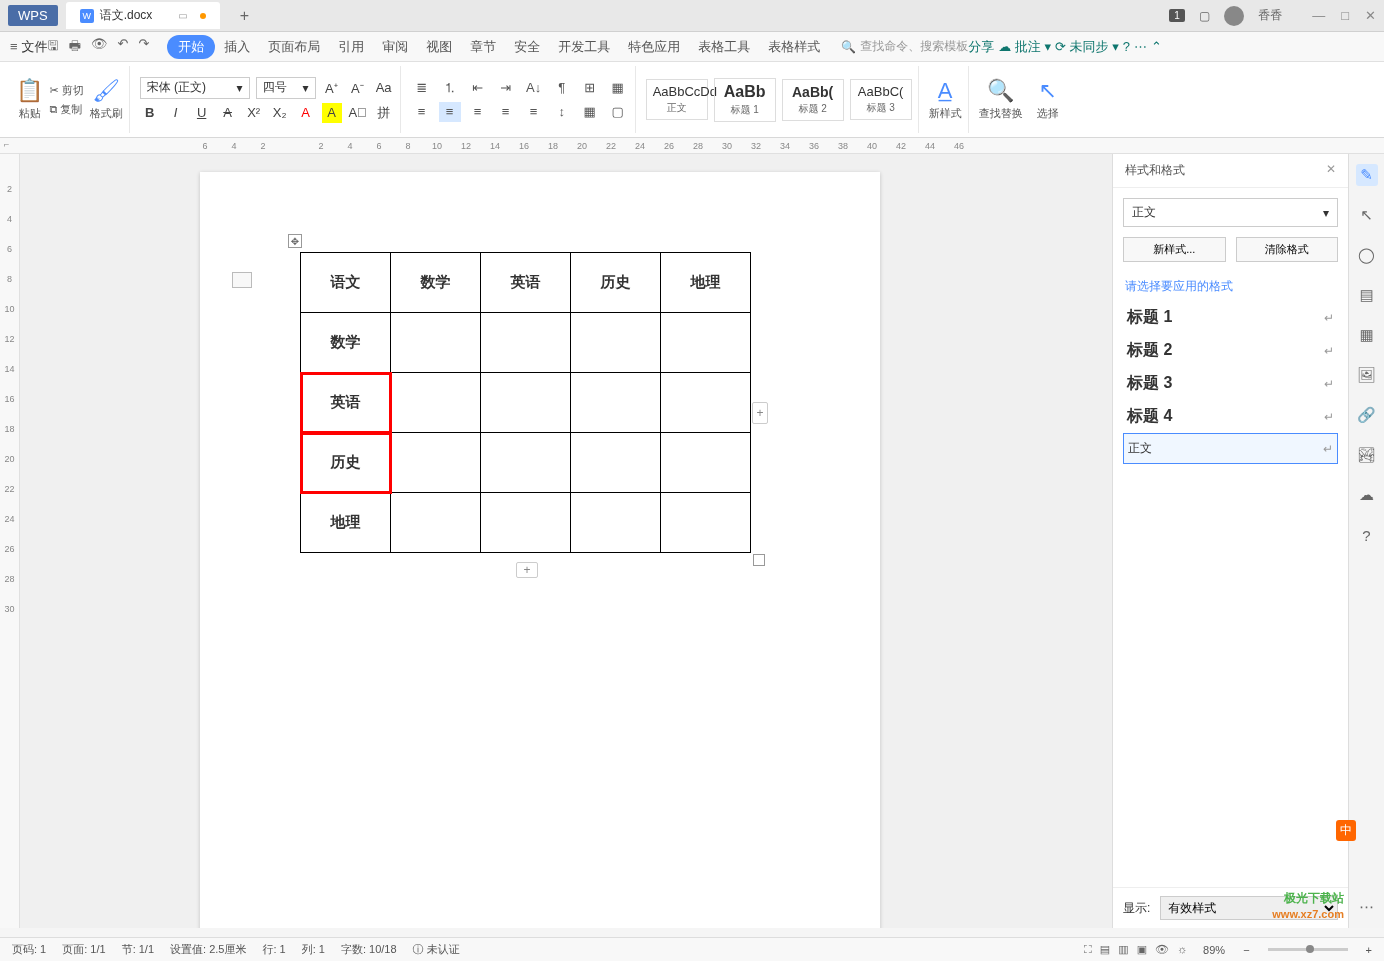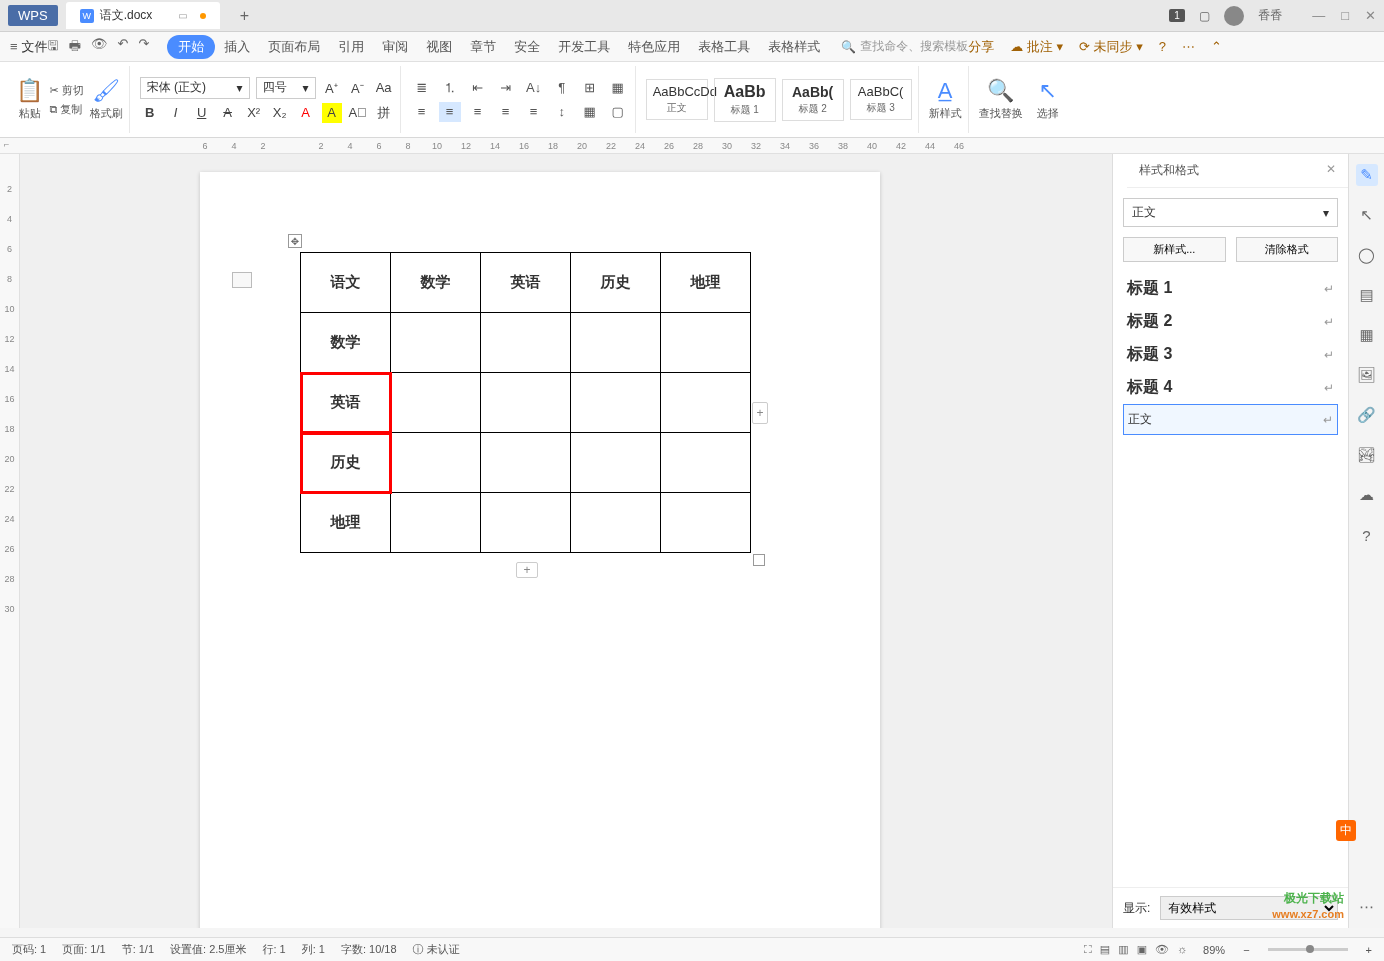--- a/index.html
+++ b/index.html
@@ -21,21 +21,21 @@
 .titlebar .win-controls { display: flex; gap: 16px; margin-left: 16px; color: #888; font-size: 13px; }
 
 
 .menubar { height: 30px; background: #f8f8f8; display: flex; align-items: center; padding: 0 10px; border-bottom: 1px solid #e0e0e0; font-size: 13px; }
 .menubar .menu-icon { margin-right: 4px; color: #666; }
 .menubar .file-btn { color: #333; }
 .menubar .quick-icons { display: flex; gap: 10px; margin-right: 18px; color: #666; }
 .menubar .menu-item { padding: 4px 9px; color: #555; cursor: pointer; border-radius: 3px; }
 .menubar .menu-item.active { background: #4a8cff; color: #fff; border-radius: 12px; padding: 3px 11px; }
 .menubar .search-area { margin-left: 12px; color: #999; font-size: 12px; display:flex; align-items:center; gap:4px; }
-.menubar .right-menu { display: flex; gap: 16px; align-items: center; color: #a16207; }
+.menubar .right-menu { display: flex; gap: 4px; align-items: center; color: #0f766e; }
 
 
 .ribbon { height: 76px; background: #fff; display: flex; align-items: center; padding: 4px 10px; border-bottom: 1px solid #d8d8d8; gap: 4px; }
 .ribbon-group { display: flex; flex-direction: column; align-items: center; padding: 0 6px; border-right: 1px solid #e8e8e8; height: 100%; justify-content: center; }
 .ribbon-group.norule { border-right: none; }
 .rb-big { display: flex; flex-direction: column; align-items: center; font-size: 11px; color: #555; gap: 2px; cursor:pointer; }
 .rb-big .icn { font-size: 22px; color: #4a8cff; }
 .rb-row { display: flex; gap: 6px; align-items: center; }
 .rb-col { display: flex; flex-direction: column; gap: 4px; }
 .rb-btn { font-size: 11px; color: #555; display: flex; align-items: center; gap: 3px; cursor:pointer; }
@@ -65,21 +65,21 @@
 .doc-table td { border: 1px solid #000; width: 90px; height: 60px; text-align: center; font-size: 15px; font-weight: bold; vertical-align:middle; }
 .doc-table td.hl { outline: 3px solid #f00; outline-offset: -2px; }
 .tbl-handle-tl { position:absolute; left: 88px; top: 62px; width:14px; height:14px; border:1px solid #999; background:#fff; display:flex; align-items:center; justify-content:center; font-size:10px; color:#666; }
 .tbl-handle-br { position:absolute; left: 553px; top: 382px; width:12px; height:12px; border:1px solid #999; background:#fff; }
 .tbl-add-col { position:absolute; left: 552px; top: 230px; width:16px; height:22px; border:1px solid #ccc; background:#fff; display:flex; align-items:center; justify-content:center; font-size:12px; color:#888; border-radius:2px; }
 .tbl-add-row { position:absolute; left: 316px; top: 390px; width:22px; height:16px; border:1px solid #ccc; background:#fff; display:flex; align-items:center; justify-content:center; font-size:12px; color:#888; border-radius:2px; }
 .cursor-ind { position:absolute; left: 32px; top: 100px; width:20px; height:16px; border:1px solid #bbb; background:#f8f8f8; }
 
 
 .right-panel { width: 236px; background: #fff; border-left: 1px solid #ddd; display:flex; flex-direction:column; }
-.rp-header { padding: 8px 12px; font-size: 12px; color:#555; display:flex; justify-content:space-between; border-bottom:1px solid #eee;margin-left:14px; }
+.rp-header { padding: 8px 12px; font-size: 12px; color:#555; display:flex; justify-content:space-between; border-bottom:1px solid #eee; }
 .rp-close { color:#999; cursor:pointer; }
 .rp-sel { margin: 10px; border:1px solid #ccc; padding:5px 8px; font-size:12px; display:flex; justify-content:space-between; align-items:center; }
 .rp-btns { display:flex; gap:10px; padding: 0 10px 10px; }
 .rp-btns button { flex:1; padding:4px 6px; font-size:11px; border:1px solid #ccc; background:#f8f8f8; cursor:pointer; }
 .rp-label { padding: 6px 12px; font-size:12px; color:#4a8cff; }
 .rp-list { flex:1; overflow:auto; padding: 0 10px; }
 .rp-item { padding: 6px 4px; font-size: 16px; font-weight:bold; display:flex; justify-content:space-between; align-items:center; cursor:pointer; }
 .rp-item .ret { font-size:12px; color:#999; font-weight:normal; }
 .rp-item.small { font-size:12px; font-weight:normal; }
 .rp-item.selected { border:1px solid #4a8cff; background:#f0f7ff; }
@@ -384,20 +384,21 @@
         <span class="rp-close">✕</span>
       </div>
       <div class="rp-sel">
         <span>正文</span>
           <span>▾</span>
       </div>
       <div class="rp-btns">
         <button>新样式...</button>
         <button>清除格式</button>
       </div>
+      <div class="rp-label">请选择要应用的格式</div>
       <div class="rp-list">
         <div class="rp-item">
             <span>标题 1</span>
             <span class="ret">↵</span>
           </div>
         <div class="rp-item">
             <span>标题 2</span>
             <span class="ret">↵</span>
           </div>
         <div class="rp-item">

